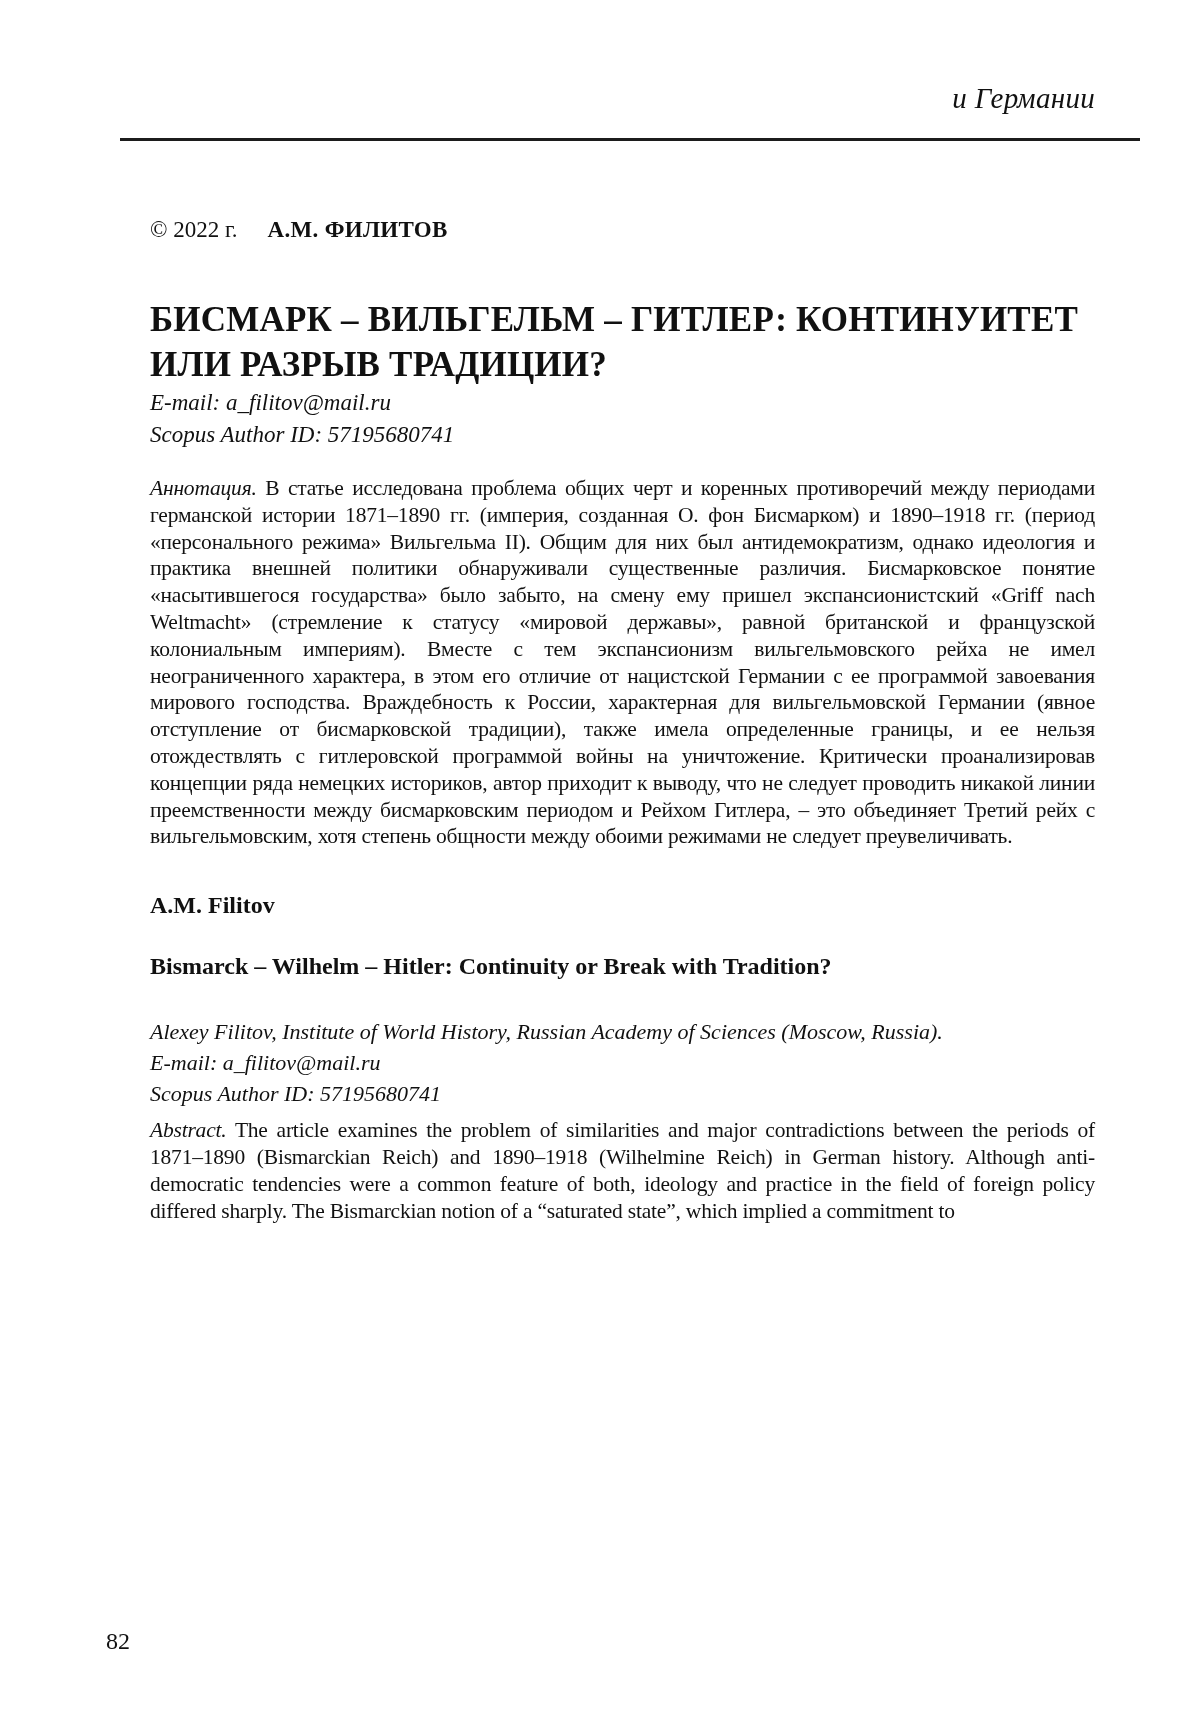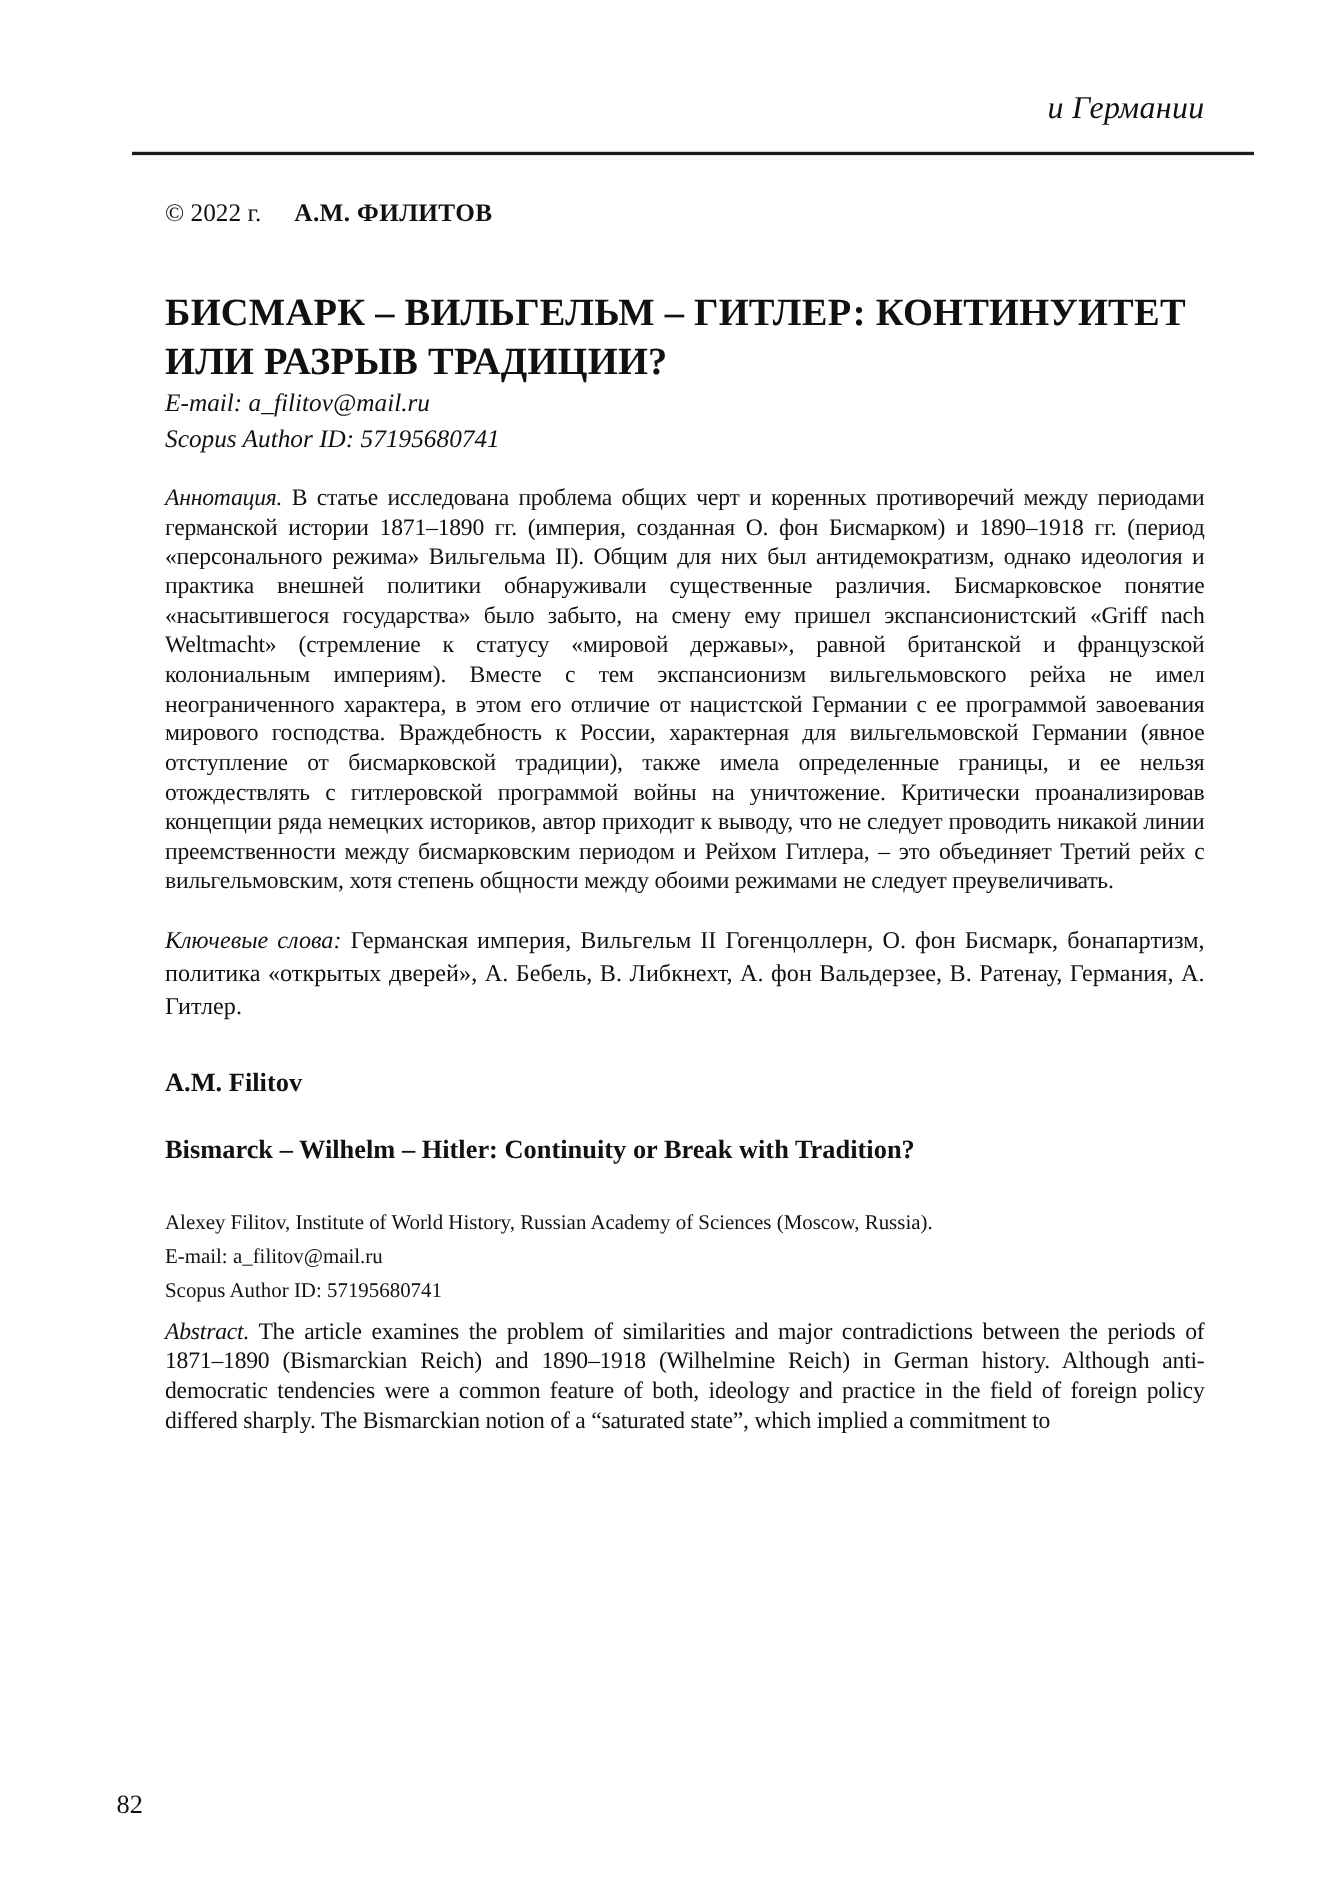--- a/index.html
+++ b/index.html
@@ -29,21 +29,21 @@
   .header-rule {
     border: none;
     border-top: 3px solid #1c1c1c;
     margin: 10px -45px 0 -30px;
     height: 0;
   }
 
   .doi-line { margin-top: 60px; font-size: 22px; }
   .doi-line .doi-label { font-weight: bold; margin-right: 10px; }
 
-  .copyright-line { margin-top: 40px; font-size: 23px; }
+  .copyright-line { margin-top: 76px; font-size: 23px; }
   .copyright-line .author-ru { font-weight: bold; margin-left: 30px; letter-spacing: 0.3px; }
 
   .title-ru {
     margin-top: 54px;
     font-size: 35px;
     font-weight: bold;
     line-height: 45px;
     letter-spacing: 0.2px;
   }
 
@@ -72,21 +72,21 @@
     font-size: 22px;
     line-height: 30px;
     text-align: justify;
   }
 
   .author-en { margin-top: 42px; font-size: 24px; font-weight: bold; }
 
   .title-en { margin-top: 34px; font-size: 24px; font-weight: bold; }
 
   .affil-block { margin-top: 36px; }
-  .affil-en { font-size: 19px; line-height: 31px; }
+  .affil-en { font-style: italic; font-size: 22px; line-height: 31px; }
 
   .abstract {
     margin-top: 8px;
     font-size: 21.5px;
     line-height: 26.8px;
     text-align: justify;
     letter-spacing: -0.2px;
   }
 
   .page-number {
@@ -113,21 +113,20 @@
       <span>© 2022 г.</span><span class="author-ru">А.М. ФИЛИТОВ</span>
     </div>
 
     <h1 class="title-ru">БИСМАРК – ВИЛЬГЕЛЬМ – ГИТЛЕР: КОНТИНУИТЕТ ИЛИ РАЗРЫВ ТРАДИЦИИ?</h1>
 
     <p class="contact-line">E-mail: a_filitov@mail.ru</p>
     <p class="contact-line">Scopus Author ID: 57195680741</p>
 
     <p class="annotation"><span class="lead-italic">Аннотация.</span><span> В статье исследована проблема общих черт и коренных противоречий между периодами германской истории 1871–1890 гг. (империя, созданная О. фон Бисмарком) и 1890–1918 гг. (период «персонального режима» Вильгельма II). Общим для них был антидемократизм, однако идеология и практика внешней политики обнаруживали существенные различия. Бисмарковское понятие «насытившегося государства» было забыто, на смену ему пришел экспансионистский «Griff nach Weltmacht» (стремление к статусу «мировой державы», равной британской и французской колониальным империям). Вместе с тем экспансионизм вильгельмовского рейха не имел неограниченного характера, в этом его отличие от нацистской Германии с ее программой завоевания мирового господства. Враждебность к России, характерная для вильгельмовской Германии (явное отступление от бисмарковской традиции), также имела определенные границы, и ее нельзя отождествлять с гитлеровской программой войны на уничтожение. Критически проанализировав концепции ряда немецких историков, автор приходит к выводу, что не следует проводить никакой линии преемственности между бисмарковским периодом и Рейхом Гитлера, – это объединяет Третий рейх с вильгельмовским, хотя степень общности между обоими режимами не следует преувеличивать.</span></p>
 
-    <p class="keywords"><span class="lead-italic">Ключевые слова:</span><span> Германская империя, Вильгельм II Гогенцоллерн, О. фон Бисмарк, бонапартизм, политика «открытых дверей», А. Бебель, В. Либкнехт, А. фон Вальдерзее, В. Ратенау, Германия, А. Гитлер.</span></p>
 
     <p class="author-en">A.M. Filitov</p>
 
     <h2 class="title-en">Bismarck – Wilhelm – Hitler: Continuity or Break with Tradition?</h2>
 
     <div class="affil-block">
       <p class="affil-en">Alexey Filitov, Institute of World History, Russian Academy of Sciences (Moscow, Russia).</p>
       <p class="affil-en">E-mail: a_filitov@mail.ru</p>
       <p class="affil-en">Scopus Author ID: 57195680741</p>
     </div>

